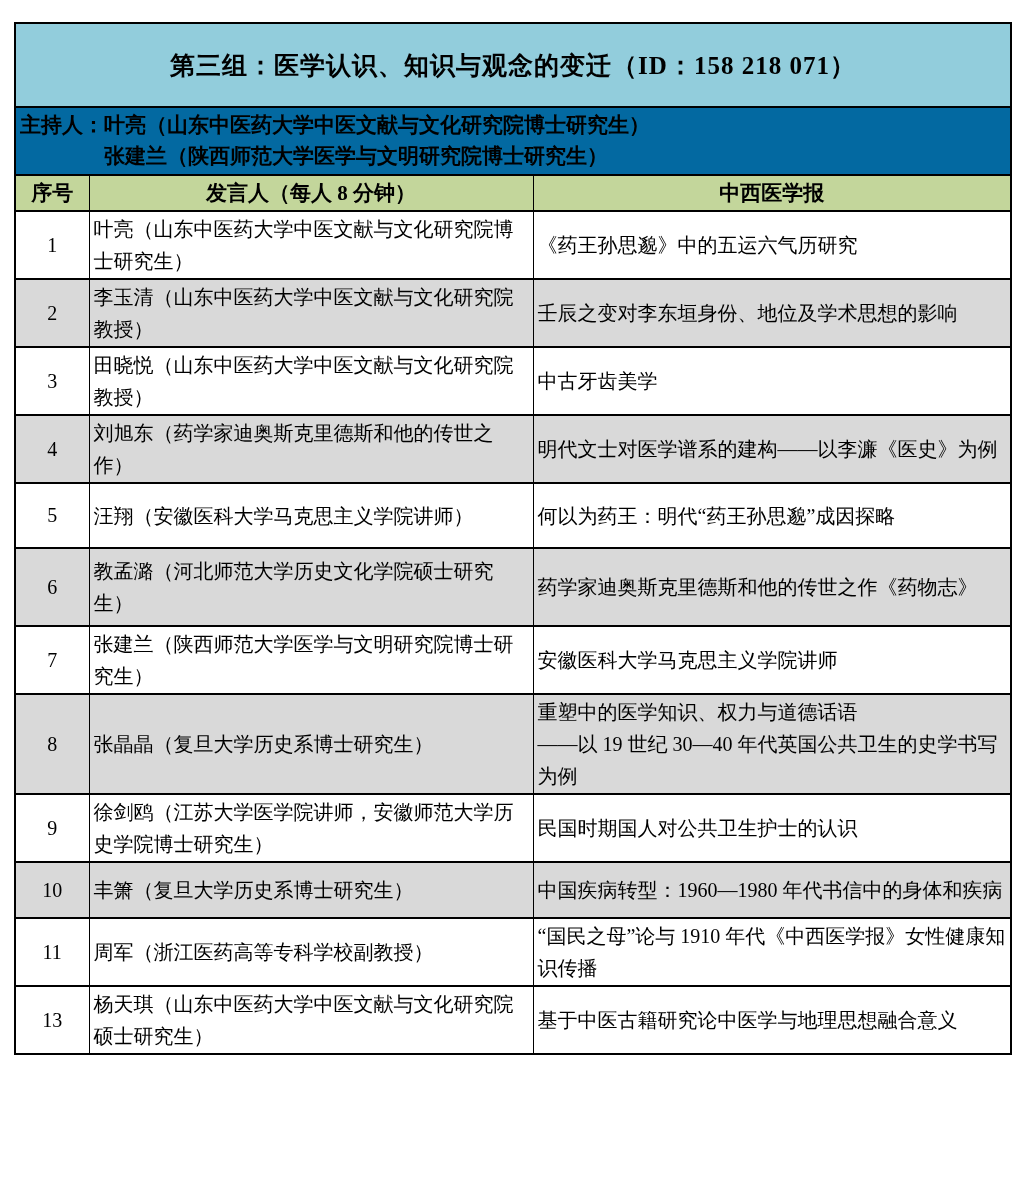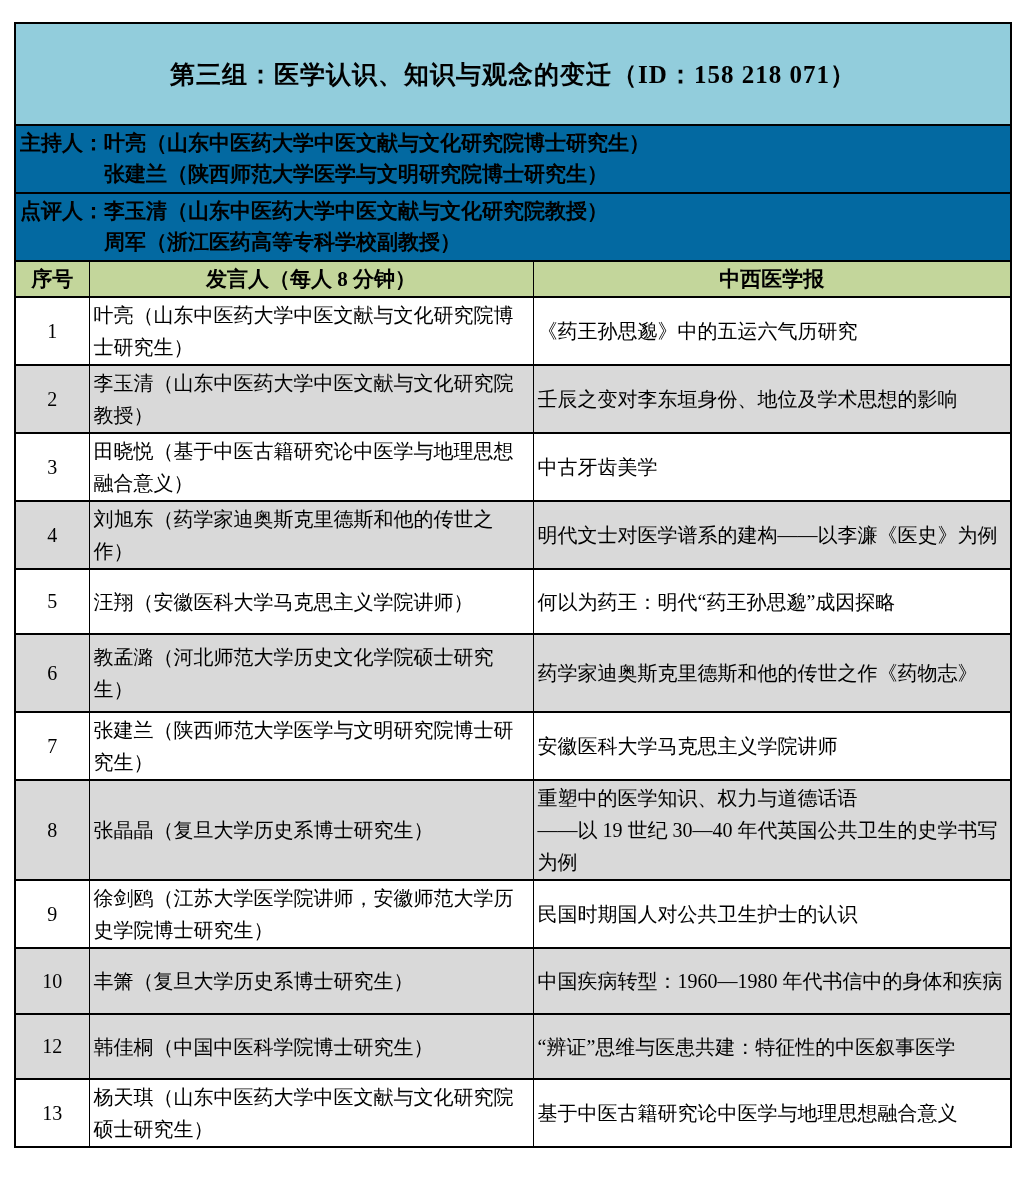--- a/index.html
+++ b/index.html
@@ -21,21 +21,21 @@
     border: 2px solid var(--border, #000);
   }
   table.program td, table.program th {
     border: solid var(--border, #000);
     border-width: 2px 1px;
     vertical-align: middle;
     overflow: hidden;
   }
   
   td.title-cell {
-    height: 102px;
+    height: 84px;
     background: var(--title-bg, #92CDDC);
     text-align: center;
     font-size: 25px;
     font-weight: bold;
     letter-spacing: 1px;
   }
   
   td.people-cell {
     height: 66px;
     padding: 2px 4px 2px 4px;
@@ -84,46 +84,40 @@
       <td colspan="3" class="title-cell">第三组：医学认识、知识与观念的变迁（ID：158 218 071）</td>
     </tr>
 
     <tr>
       <td colspan="3" class="people-cell">
         <div class="people-line1"><span>主持人：</span><span>叶亮（山东中医药大学中医文献与文化研究院博士研究生）</span></div>
         <div class="people-line2"><span>张建兰（陕西师范大学医学与文明研究院博士研究生）</span></div>
       </td>
     </tr>
 
-    <tr>
-      <td colspan="3" class="people-cell">
-        <div class="people-line1"><span>点评人：</span><span>李玉清（山东中医药大学中医文献与文化研究院教授）</span></div>
-        <div class="people-line2"><span>周军（浙江医药高等专科学校副教授）</span></div>
-      </td>
-    </tr>
 
     <tr class="head-row">
       <th>序号</th>
       <th>发言人（每人 8 分钟）</th>
       <th>中西医学报</th>
     </tr>
 
     <tr style="height:68px">
       <td class="c-no">1</td>
       <td class="c-speaker">叶亮（山东中医药大学中医文献与文化研究院博士研究生）</td>
       <td class="c-topic">《药王孙思邈》中的五运六气历研究</td>
     </tr>
     <tr class="alt" style="height:62px">
       <td class="c-no">2</td>
       <td class="c-speaker">李玉清（山东中医药大学中医文献与文化研究院教授）</td>
       <td class="c-topic">壬辰之变对李东垣身份、地位及学术思想的影响</td>
     </tr>
     <tr style="height:67px">
       <td class="c-no">3</td>
-      <td class="c-speaker">田晓悦（基于中医古籍研究论中医学与地理思想融合意义）</td>
+      <td class="c-speaker">田晓悦（山东中医药大学中医文献与文化研究院教授）</td>
       <td class="c-topic">中古牙齿美学</td>
     </tr>
     <tr class="alt" style="height:63px">
       <td class="c-no">4</td>
       <td class="c-speaker">刘旭东（药学家迪奥斯克里德斯和他的传世之作）</td>
       <td class="c-topic">明代文士对医学谱系的建构——以李濂《医史》为例</td>
     </tr>
     <tr style="height:65px">
       <td class="c-no">5</td>
       <td class="c-speaker">汪翔（安徽医科大学马克思主义学院讲师）</td>
@@ -143,29 +137,29 @@
       <td class="c-no">8</td>
       <td class="c-speaker">张晶晶（复旦大学历史系博士研究生）</td>
       <td class="c-topic">重塑中的医学知识、权力与道德话语
 ——以 19 世纪 30—40 年代英国公共卫生的史学书写为例</td>
     </tr>
     <tr style="height:64px">
       <td class="c-no">9</td>
       <td class="c-speaker">徐剑鸥（江苏大学医学院讲师，安徽师范大学历史学院博士研究生）</td>
       <td class="c-topic">民国时期国人对公共卫生护士的认识</td>
     </tr>
-    <tr class="alt" style="height:66px">
+    <tr class="alt" style="height:56px">
       <td class="c-no">10</td>
       <td class="c-speaker">丰箫（复旦大学历史系博士研究生）</td>
       <td class="c-topic">中国疾病转型：1960—1980 年代书信中的身体和疾病</td>
     </tr>
-    <tr class="alt" style="height:65px">
-      <td class="c-no">12</td>
-      <td class="c-speaker">韩佳桐（中国中医科学院博士研究生）</td>
-      <td class="c-topic">“辨证”思维与医患共建：特征性的中医叙事医学</td>
+    <tr style="height:65px">
+      <td class="c-no">11</td>
+      <td class="c-speaker">周军（浙江医药高等专科学校副教授）</td>
+      <td class="c-topic">“国民之母”论与 1910 年代《中西医学报》女性健康知识传播</td>
     </tr>
     <tr style="height:58px">
       <td class="c-no">13</td>
       <td class="c-speaker">杨天琪（山东中医药大学中医文献与文化研究院硕士研究生）</td>
       <td class="c-topic">基于中医古籍研究论中医学与地理思想融合意义</td>
     </tr>
   </tbody>
     </table>
 </div>
 

